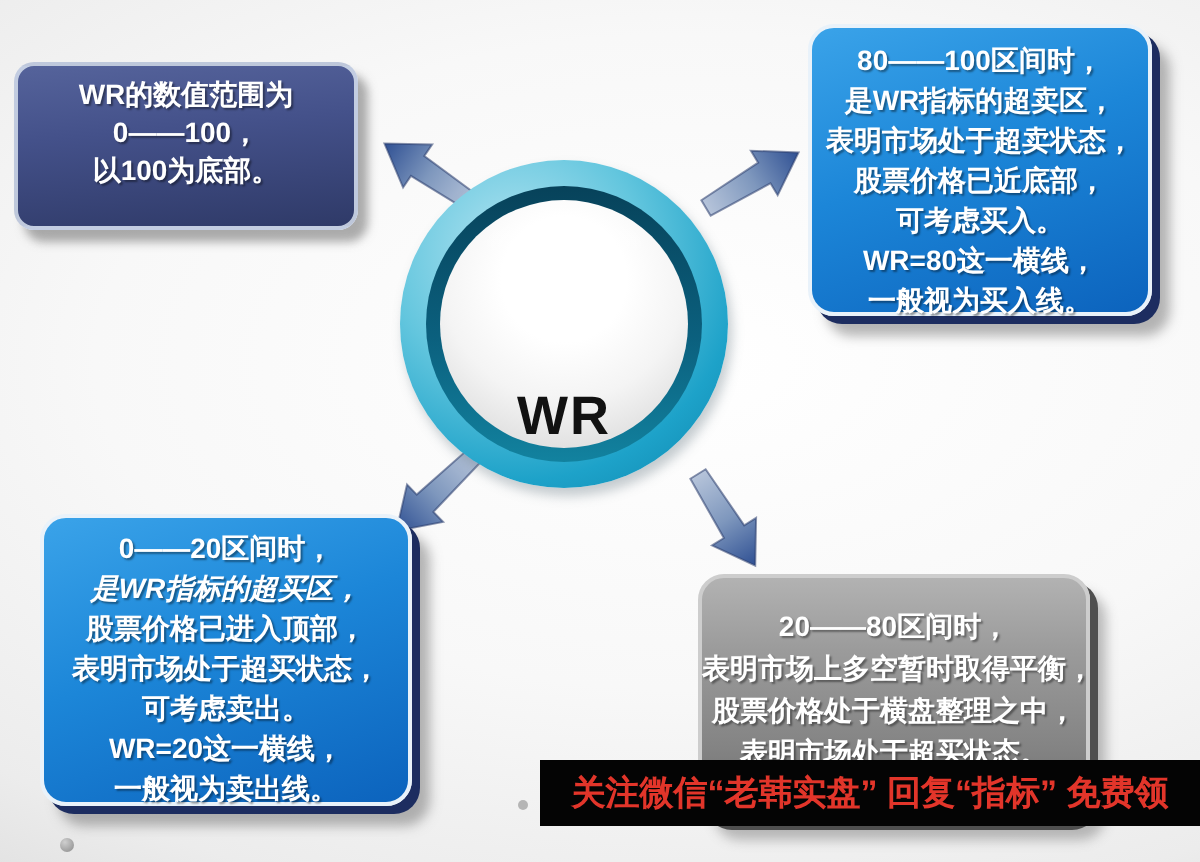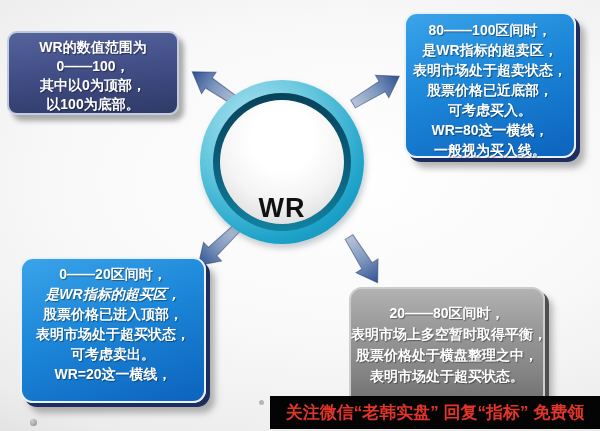--- a/index.html
+++ b/index.html
@@ -49,21 +49,21 @@
     display:flex;align-items:flex-end;justify-content:center;
   }
   .circle-highlight{
     position:absolute;left:16%;top:5%;width:68%;height:26%;border-radius:50%;
     background:radial-gradient(ellipse at 50% 50%, rgba(255,255,255,.95) 0%, rgba(255,255,255,0) 75%);
   }
   .circle-label{font-size:27px;font-weight:bold;color:#111;letter-spacing:1px;}
   .arrows{position:absolute;left:0;top:0;pointer-events:none;}
   
   .footer-bar{
-    position:absolute;left:270px;top:396px;width:330px;height:33px;background:#040404;
+    position:absolute;left:270px;top:380px;width:330px;height:33px;background:#040404;
     display:flex;align-items:center;justify-content:center;
   }
   .footer-text{color:#e2352a;font-size:17px;font-weight:bold;white-space:nowrap;}
   .dot{position:absolute;border-radius:50%;}
   .dot.big{left:30px;top:419px;width:7px;height:7px;background:radial-gradient(circle at 35% 30%,#cfcfcf,#8a8a8a);}
   .dot.small{left:259px;top:400px;width:5px;height:5px;background:#b5b5b5;}
 </style>
 </head>
 <body>
 
@@ -87,41 +87,41 @@
       <path d="M0,-4.5 L34,-6 L34,-13 L54,0 L34,13 L34,6 L0,4.5 Z" fill="url(#ag)" stroke="#2a3c6b" stroke-width="1" stroke-opacity="0.55"></path>
     </g>
     <g transform="translate(349,237) rotate(58)">
       <path d="M0,-4.5 L34,-6 L34,-13 L54,0 L34,13 L34,6 L0,4.5 Z" fill="url(#ag)" stroke="#2a3c6b" stroke-width="1" stroke-opacity="0.55"></path>
     </g>
   </svg>
 
   <div class="box navy">
     <div class="line">WR的数值范围为</div>
     <div class="line">0——100，</div>
-    <div class="line">其中以0为顶部，</div>
     <div class="line">以100为底部。</div>
   </div>
 
   <div class="box blue tr">
     <div class="line">80——100区间时，</div>
     <div class="line">是WR指标的超卖区，</div>
     <div class="line">表明市场处于超卖状态，</div>
     <div class="line">股票价格已近底部，</div>
     <div class="line">可考虑买入。</div>
     <div class="line">WR=80这一横线，</div>
     <div class="line">一般视为买入线。</div>
   </div>
 
   <div class="box blue bl">
     <div class="line">0——20区间时，</div>
     <div class="line italic-line">是WR指标的超买区，</div>
     <div class="line">股票价格已进入顶部，</div>
     <div class="line">表明市场处于超买状态，</div>
     <div class="line">可考虑卖出。</div>
     <div class="line">WR=20这一横线，</div>
+    <div class="line">一般视为卖出线。</div>
   </div>
 
   <div class="box gray">
     <div class="line">20——80区间时，</div>
     <div class="line">表明市场上多空暂时取得平衡，</div>
     <div class="line">股票价格处于横盘整理之中，</div>
     <div class="line">表明市场处于超买状态。</div>
   </div>
 
   <div class="circle-outer">

